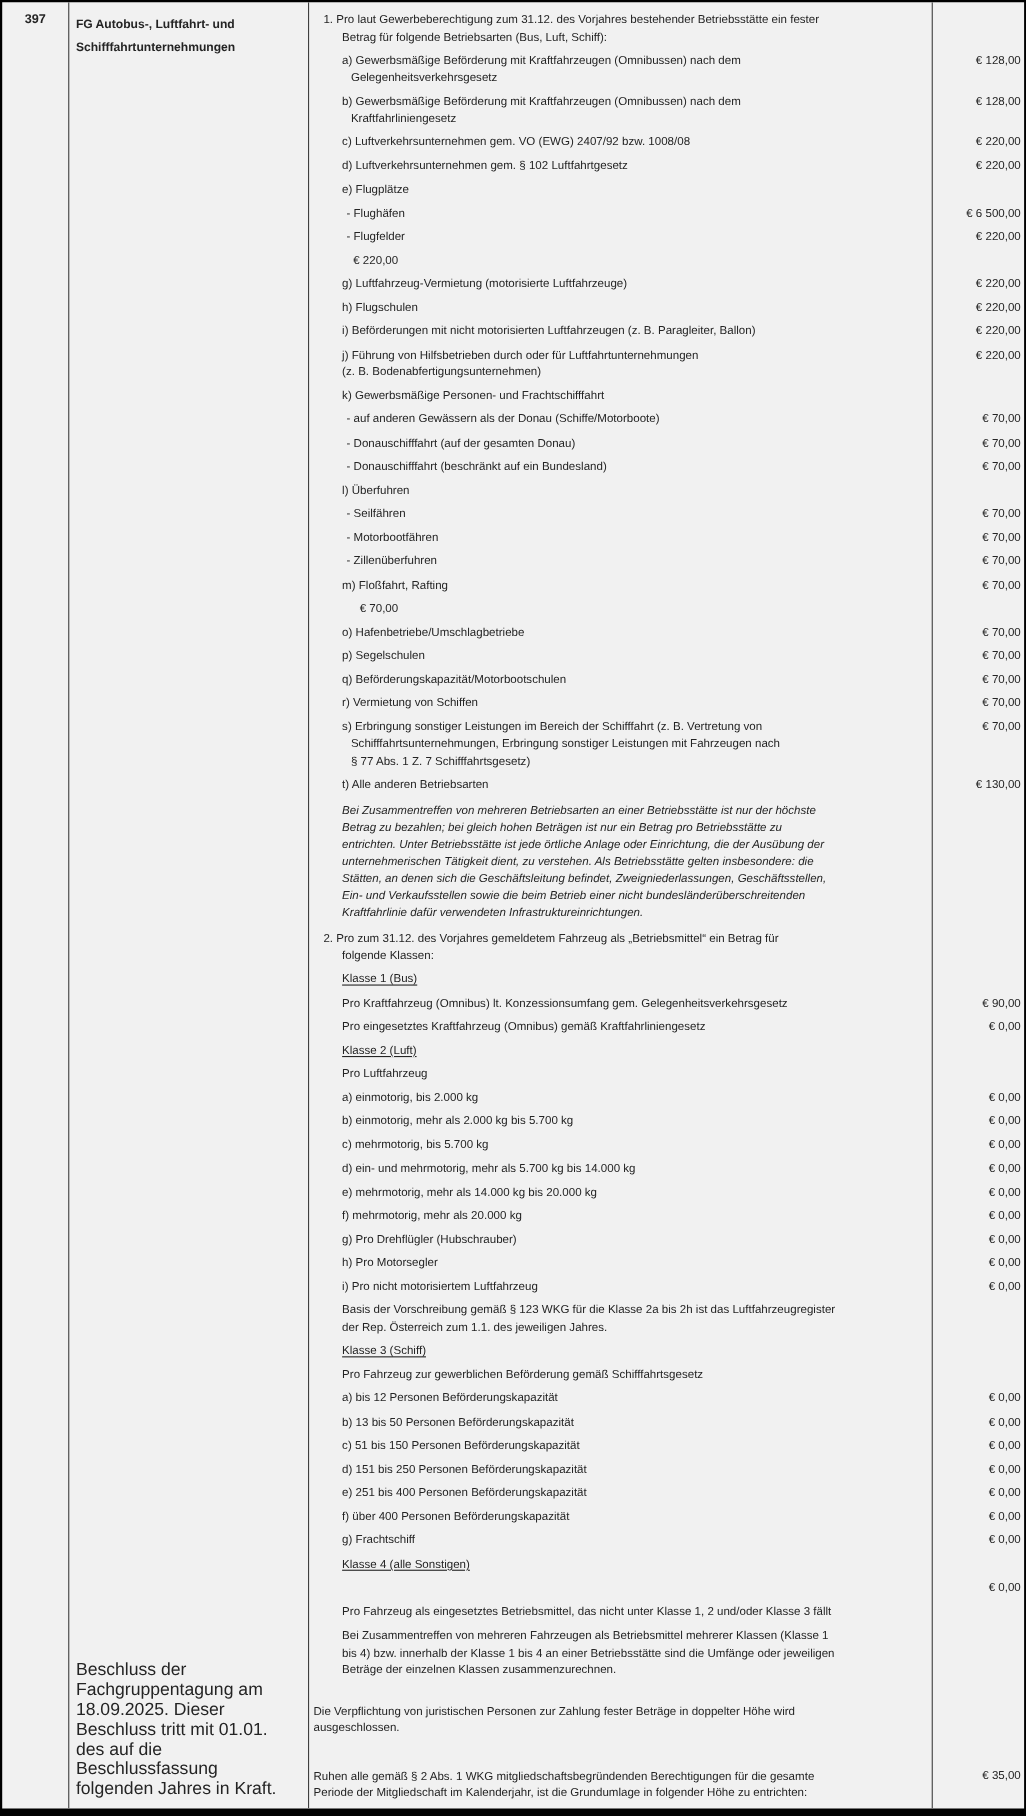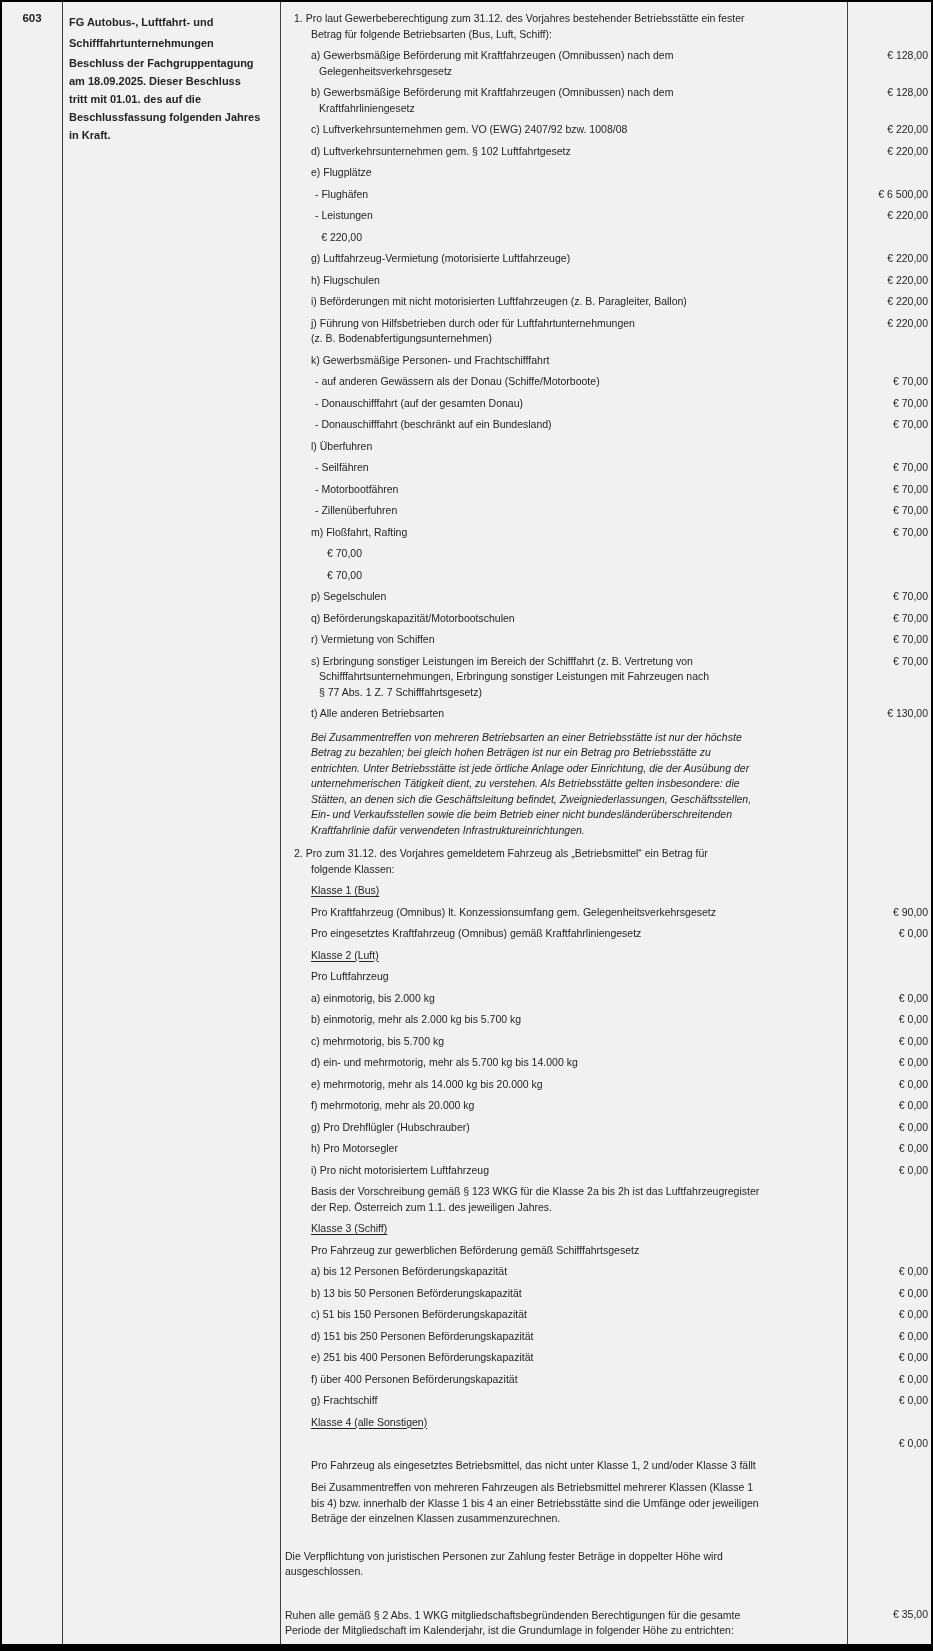--- a/index.html
+++ b/index.html
@@ -19,25 +19,25 @@
   .vl.v2{left:278px;}
   .vl.v3{left:845px;}
   .col1{
     position:absolute;left:0;top:0;width:60px;
     padding-top:10px;text-align:center;
     font-size:11.5px;font-weight:bold;
   }
   .col2{
     position:absolute;left:61px;top:0;bottom:0;width:217px;
     box-sizing:border-box;
-    display:flex;flex-direction:column;
+    display:flex;flex-direction:column;justify-content:space-between;
     padding:10px 8px 8px 6px;
   }
   .col2-title{font-size:11px;font-weight:bold;line-height:21px;max-width:185px;}
-  .col2-note{font-size:11px;line-height:18px;max-width:192px;font-weight:bold;}
+  .col2-note{font-size:16px;line-height:18px;max-width:192px;}
   .main{
     position:absolute;left:279px;top:0;right:0;
     box-sizing:border-box;
     padding-top:9px;
     font-size:10.5px;line-height:15.5px;
   }
   .r{display:flex;align-items:flex-start;margin-bottom:6px;}
   .r.vc{align-items:center;}
   .r .t{flex:1;white-space:pre-line;min-height:15.5px;}
   .r .amt{flex:none;width:84px;text-align:right;padding-right:3px;box-sizing:border-box;}
@@ -50,21 +50,21 @@
 </style>
 </head>
 <body>
 
 <div class="sheet">
   <div class="vl v1"></div>
   <div class="vl v2"></div>
   <div class="vl v3"></div>
 
   <div class="col1">
-    <span>603</span>
+    <span>397</span>
   </div>
 
   <div class="col2">
     <div class="col2-title">FG Autobus-, Luftfahrt- und Schifffahrtunternehmungen</div>
     <div class="col2-note">Beschluss der Fachgruppentagung am 18.09.2025. Dieser Beschluss tritt mit 01.01. des auf die Beschlussfassung folgenden Jahres in Kraft.</div>
   </div>
 
   <div class="main" id="rows">
       <div class="r">
         <div class="t k-num">1. Pro laut Gewerbeberechtigung zum 31.12. des Vorjahres bestehender Betriebsstätte ein fester
@@ -91,21 +91,21 @@
       </div>
       <div class="r">
         <div class="t k-item">e) Flugplätze</div>
         <div class="amt"></div>
       </div>
       <div class="r">
         <div class="t k-sub">- Flughäfen</div>
         <div class="amt">€ 6 500,00</div>
       </div>
       <div class="r">
-        <div class="t k-sub">- Leistungen</div>
+        <div class="t k-sub">- Flugfelder</div>
         <div class="amt">€ 220,00</div>
       </div>
       <div class="r">
         <div class="amt">€ 220,00</div>
       </div>
       <div class="r">
         <div class="t k-item">g) Luftfahrzeug-Vermietung (motorisierte Luftfahrzeuge)</div>
         <div class="amt">€ 220,00</div>
       </div>
       <div class="r">
@@ -154,20 +154,21 @@
         <div class="amt">€ 70,00</div>
       </div>
       <div class="r">
         <div class="t k-item">m) Floßfahrt, Rafting</div>
         <div class="amt">€ 70,00</div>
       </div>
       <div class="r">
         <div class="amt">€ 70,00</div>
       </div>
       <div class="r">
+        <div class="t k-item">o) Hafenbetriebe/Umschlagbetriebe</div>
         <div class="amt">€ 70,00</div>
       </div>
       <div class="r">
         <div class="t k-item">p) Segelschulen</div>
         <div class="amt">€ 70,00</div>
       </div>
       <div class="r">
         <div class="t k-item">q) Beförderungskapazität/Motorbootschulen</div>
         <div class="amt">€ 70,00</div>
       </div>

